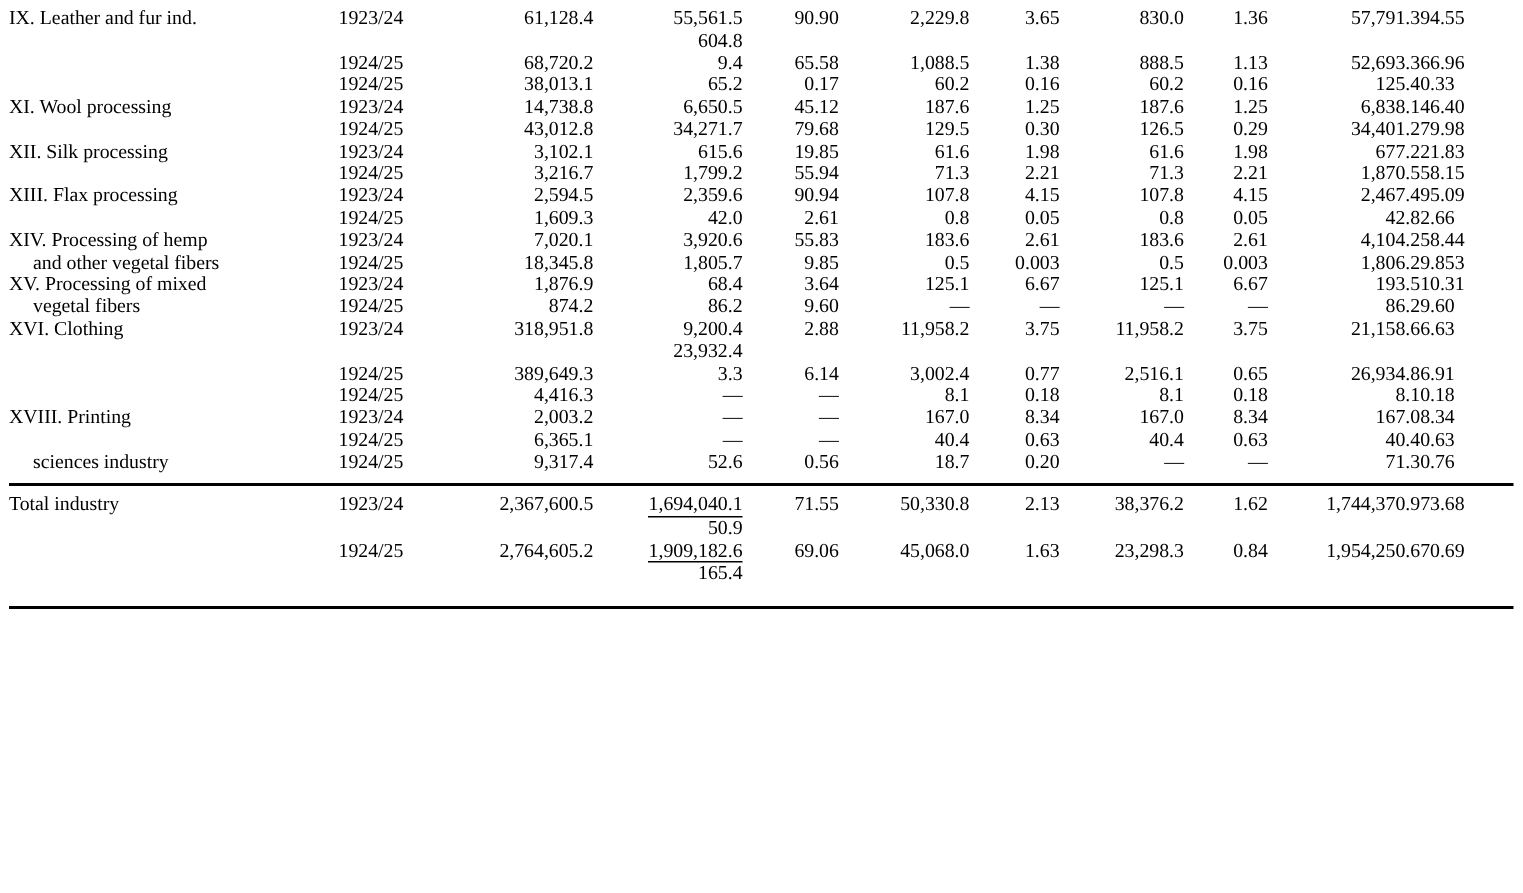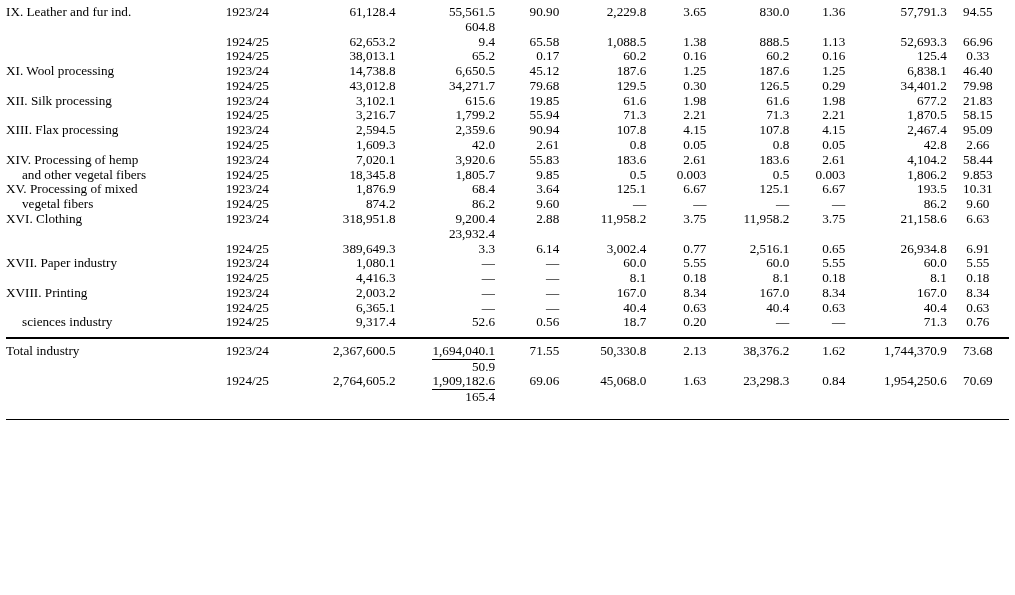--- a/index.html
+++ b/index.html
@@ -36,21 +36,21 @@
   .c-label  { width: 212px; text-align: left; padding-right: 4px; }
   .c-year   { width: 72px;  text-align: left; padding-left: 4px; }
   .c-n1     { width: 92px;  text-align: right; padding-right: 10px; }
   .c-n2     { width: 96px;  text-align: right; padding-right: 8px; }
   .c-n3     { width: 62px;  text-align: right; padding-right: 10px; }
   .c-n4     { width: 84px;  text-align: right; padding-right: 8px; }
   .c-n5     { width: 58px;  text-align: right; padding-right: 10px; }
   .c-n6     { width: 80px;  text-align: right; padding-right: 8px; }
   .c-n7     { width: 54px;  text-align: right; padding-right: 12px; }
   .c-n8     { width: 98px;  text-align: right; padding-right: 8px; }
-  .c-n9     { width: 60px;  text-align: center; padding-right: 2px; }
+  .c-n9     { width: 60px;  text-align: left; padding-right: 2px; }
 
   .row-block { }
   .gap-top td { padding-top: 9px; }
   .gap-small td { padding-top: 3px; }
   .gap-mid td { padding-top: 6px; }
   .label-indent { padding-left: 16px; display: block; }
 
   .sep-line {
     width: 1003px;
     height: 1.6px;
@@ -91,21 +91,21 @@
         <td class="c-n4">2,229.8</td>
         <td class="c-n5">3.65</td>
         <td class="c-n6">830.0</td>
         <td class="c-n7">1.36</td>
         <td class="c-n8">57,791.3</td>
         <td class="c-n9">94.55</td>
       </tr>
       <tr class="gap-small">
         <td class="c-label"></td>
         <td class="c-year">1924/25</td>
-        <td class="c-n1">62,653.2</td>
+        <td class="c-n1">68,720.2</td>
         <td class="c-n2">9.4</td>
         <td class="c-n3">65.58</td>
         <td class="c-n4">1,088.5</td>
         <td class="c-n5">1.38</td>
         <td class="c-n6">888.5</td>
         <td class="c-n7">1.13</td>
         <td class="c-n8">52,693.3</td>
         <td class="c-n9">66.96</td>
       </tr>
 
@@ -285,33 +285,20 @@
         <td class="c-n2">3.3</td>
         <td class="c-n3">6.14</td>
         <td class="c-n4">3,002.4</td>
         <td class="c-n5">0.77</td>
         <td class="c-n6">2,516.1</td>
         <td class="c-n7">0.65</td>
         <td class="c-n8">26,934.8</td>
         <td class="c-n9">6.91</td>
       </tr>
 
-      <tr class="gap-top">
-        <td class="c-label">XVII.  Paper industry</td>
-        <td class="c-year">1923/24</td>
-        <td class="c-n1">1,080.1</td>
-        <td class="c-n2">—</td>
-        <td class="c-n3">—</td>
-        <td class="c-n4">60.0</td>
-        <td class="c-n5">5.55</td>
-        <td class="c-n6">60.0</td>
-        <td class="c-n7">5.55</td>
-        <td class="c-n8">60.0</td>
-        <td class="c-n9">5.55</td>
-      </tr>
       <tr>
         <td class="c-label"></td>
         <td class="c-year">1924/25</td>
         <td class="c-n1">4,416.3</td>
         <td class="c-n2">—</td>
         <td class="c-n3">—</td>
         <td class="c-n4">8.1</td>
         <td class="c-n5">0.18</td>
         <td class="c-n6">8.1</td>
         <td class="c-n7">0.18</td>

